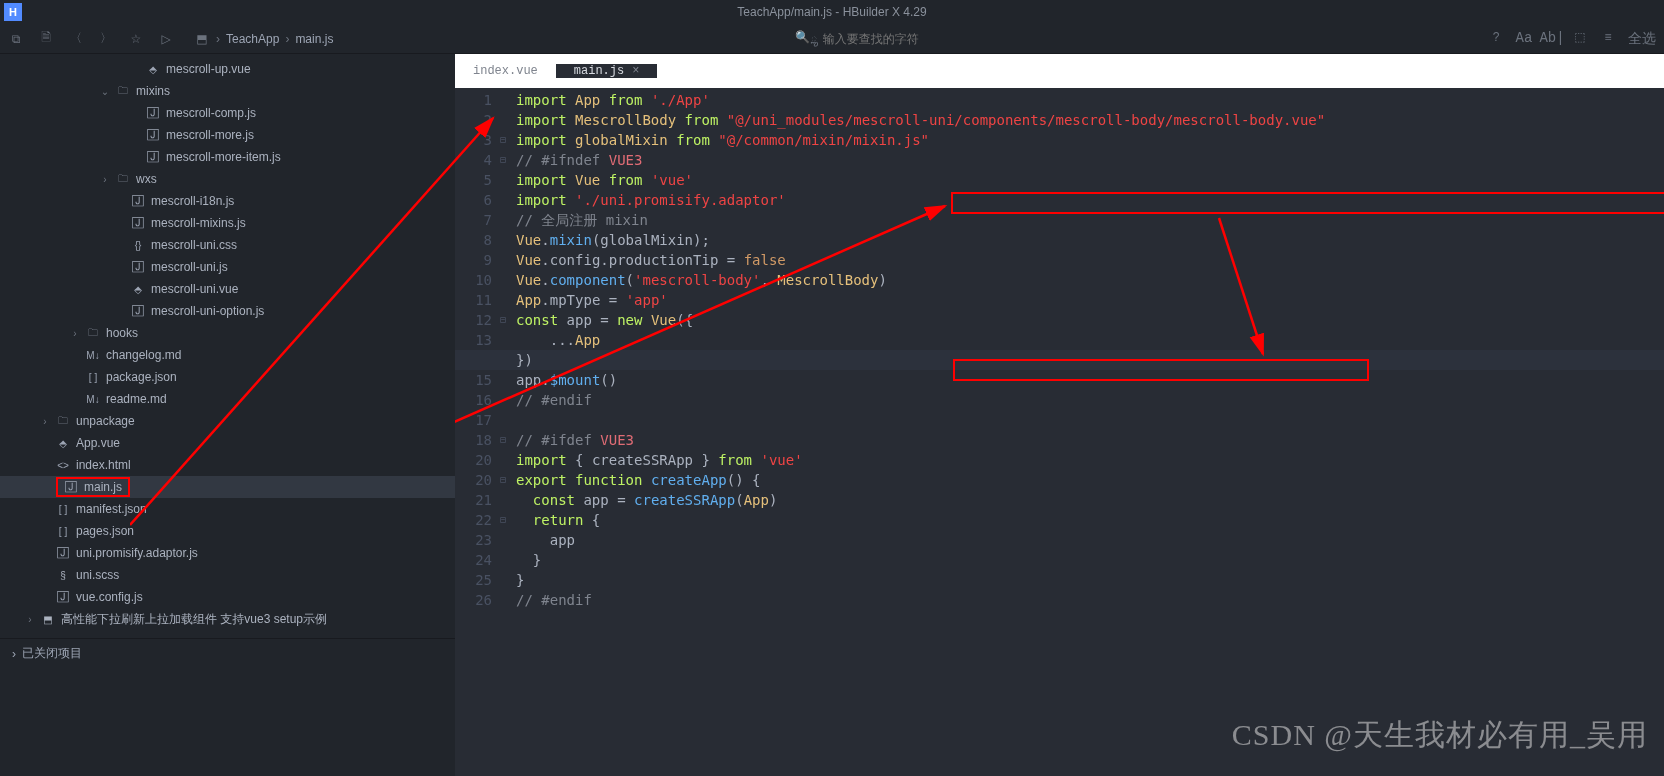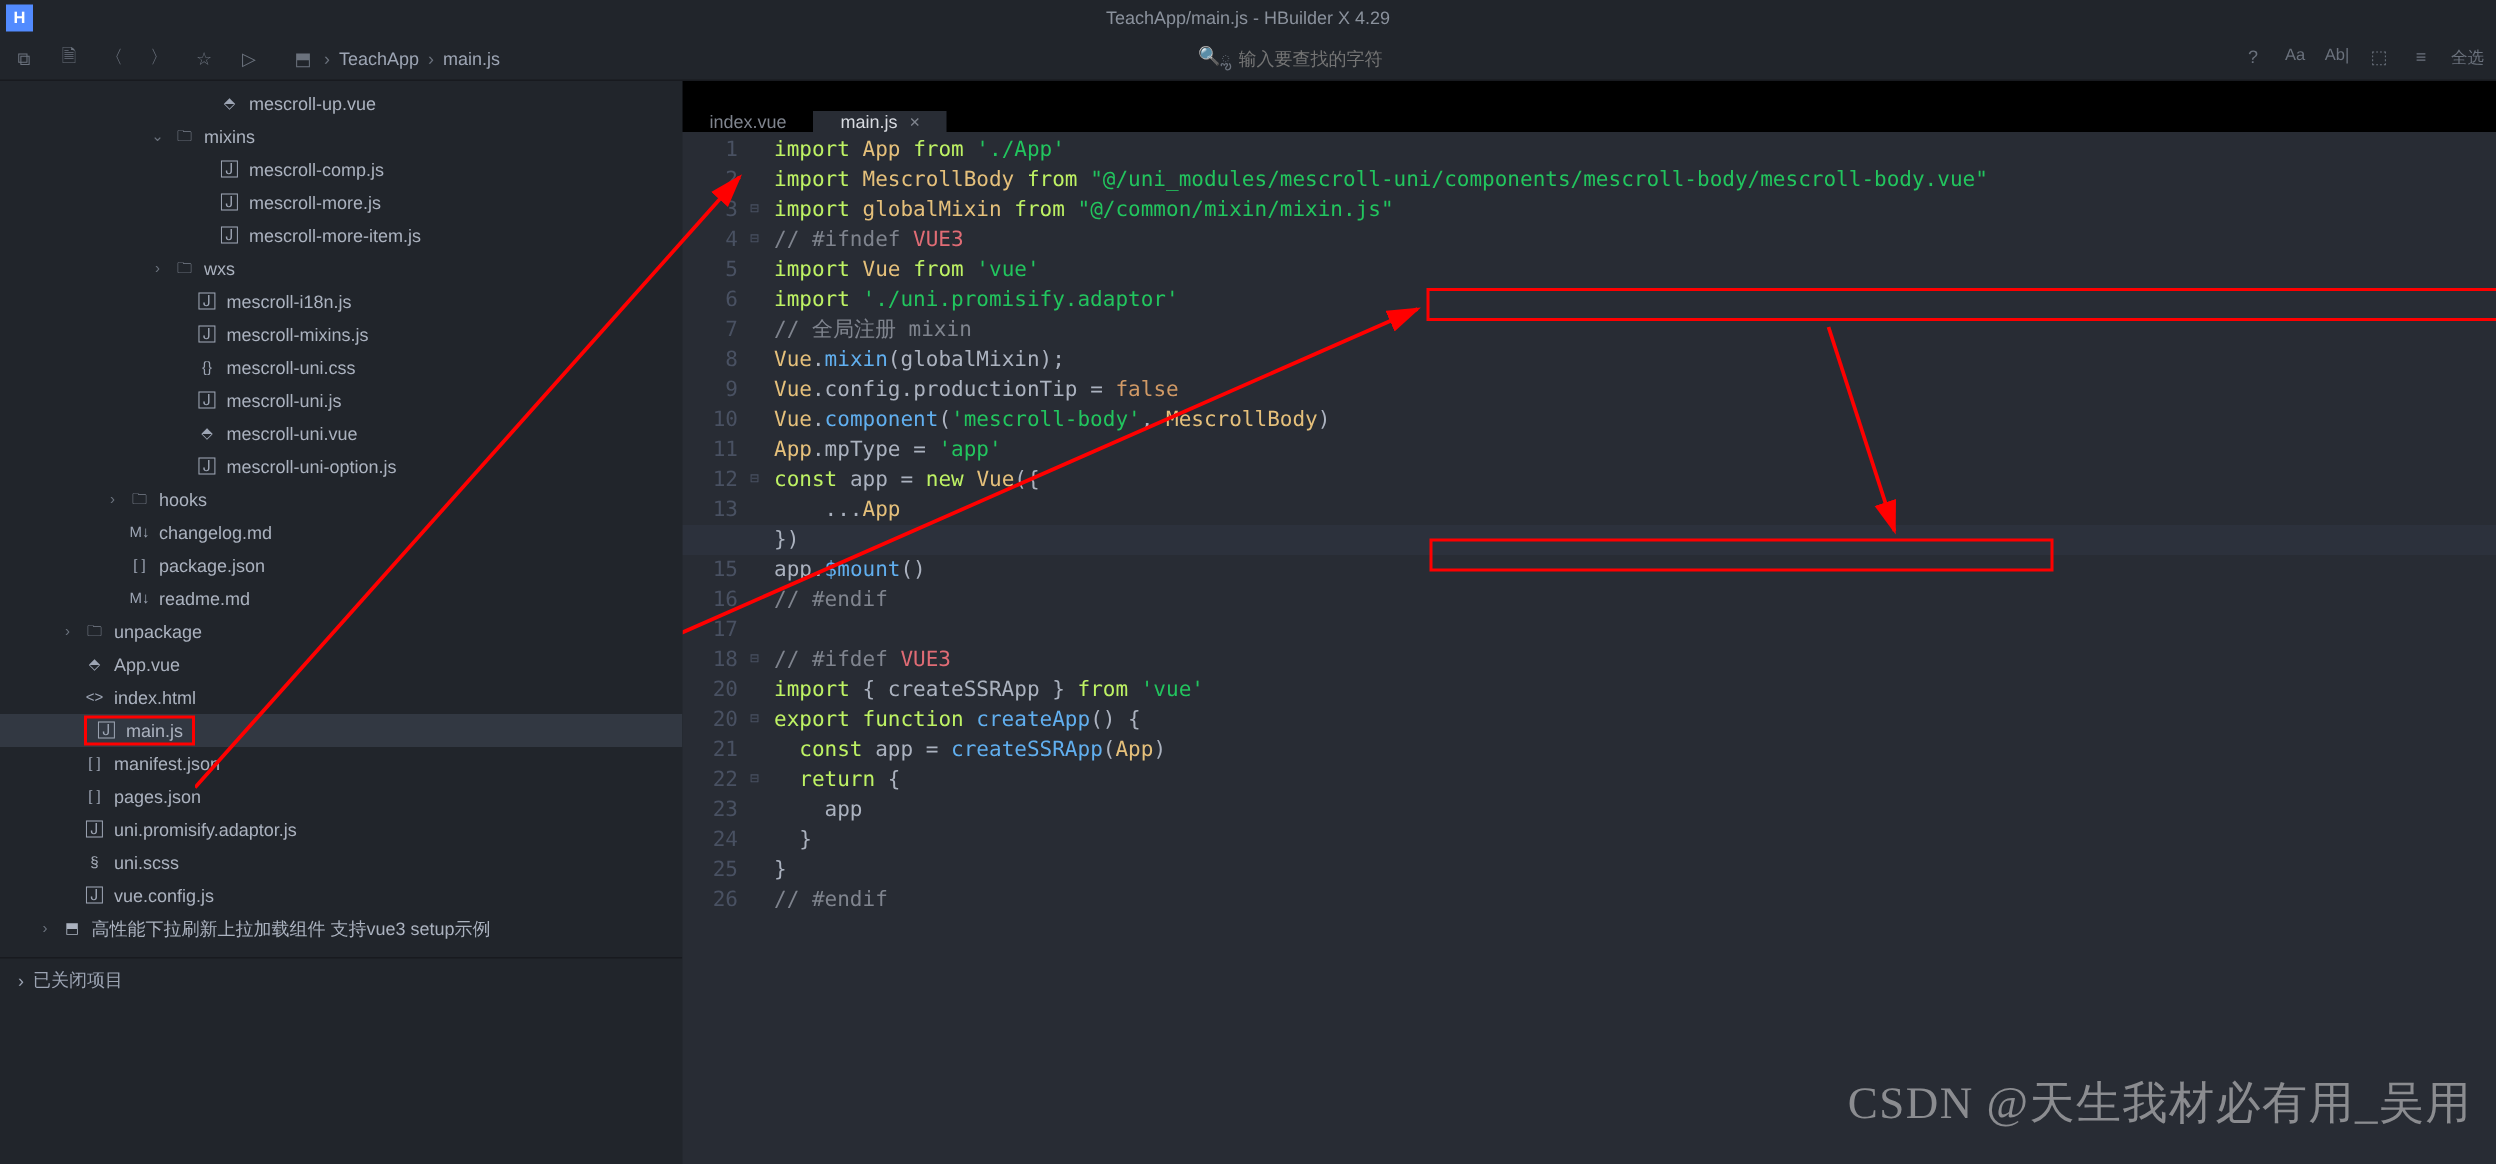--- a/index.html
+++ b/index.html
@@ -24,45 +24,45 @@
 .ico-js { color: #9da5b4; }
 .ico-vue { color: #9da5b4; }
 .ico-folder { color: #9da5b4; }
 .ico-css { color: #9da5b4; }
 .ico-md { color: #9da5b4; }
 .ico-html { color: #9da5b4; }
 .ico-json { color: #9da5b4; }
 .redbox { border: 2px solid #ff0000; }
 .closed-projects { border-top: 1px solid #181a1f; padding: 6px 12px; color: #9da5b4; display: flex; align-items: center; gap: 6px; }
 .editor { flex: 1; display: flex; flex-direction: column; background: #282c34; }
-.tabs { height: 34px; background: #000000; display: flex; align-items: flex-end; }
+.tabs { height: 34px; background: #ffffff; display: flex; align-items: center; font-family: Liberation Mono, monospace; }
 .tab { padding: 0 18px; display: flex; align-items: center; gap: 8px; color: #7f848e; cursor: pointer; }
 .tab.active { background: #282c34; color: #d7dae0; }
 .tab .close { color: #7f848e; }
 .code { flex: 1; display: flex; font-family: Consolas, Monaco, monospace; font-size: 14px; line-height: 20px; overflow: hidden; position: relative; }
 .gutter { width: 45px; text-align: right; padding: 2px 8px 0 0; color: #495162; user-select: none; background: #282c34; }
 .gutter .ln { height: 20px; }
 .fold-col { width: 12px; padding-top: 2px; color: #495162; }
 .fold-col .f { height: 20px; font-size: 10px; display: flex; align-items: center; }
 .lines { flex: 1; padding: 2px 0 0 4px; white-space: pre; color: #abb2bf; position: relative; }
 .kw { color: #bef264; }
 .fn { color: #61afef; }
 .cls { color: #e5c07b; }
-.str { color: #22c55e; }
+.str { color: #ef4444; }
 .cmt { color: #7f848e; }
 .def { color: #e06c75; }
 .num { color: #d19a66; }
 .op { color: #abb2bf; }
 .highlight-line { position: absolute; left: 0; right: 0; height: 20px; background: #2c313c; z-index: 0; }
 .lines > div { position: relative; z-index: 1; height: 20px; }
 .red-hl-1 { position: absolute; border: 2px solid #ff0000; left: 496px; top: 104px; width: 830px; height: 22px; z-index: 5; }
 .red-hl-2 { position: absolute; border: 2px solid #ff0000; left: 498px; top: 271px; width: 416px; height: 22px; z-index: 5; }
 .arrow-svg { position: absolute; z-index: 10; pointer-events: none; }
 .watermark { position: absolute; right: 16px; bottom: 20px; font-size: 30px; color: rgba(220,220,220,0.55); font-family: "Microsoft YaHei"; letter-spacing: 1px; z-index: 20; }
-.rt-small { font-size: 11px; }
+.rt-small { font-size: 14px; font-family: Liberation Mono, monospace; }
 </style>
 </head>
 <body>
 
 <div class="titlebar">
   <div class="ico">H</div>
   <div class="title-center">TeachApp/main.js - HBuilder X 4.29</div>
 </div>
 
 <div class="toolbar">

